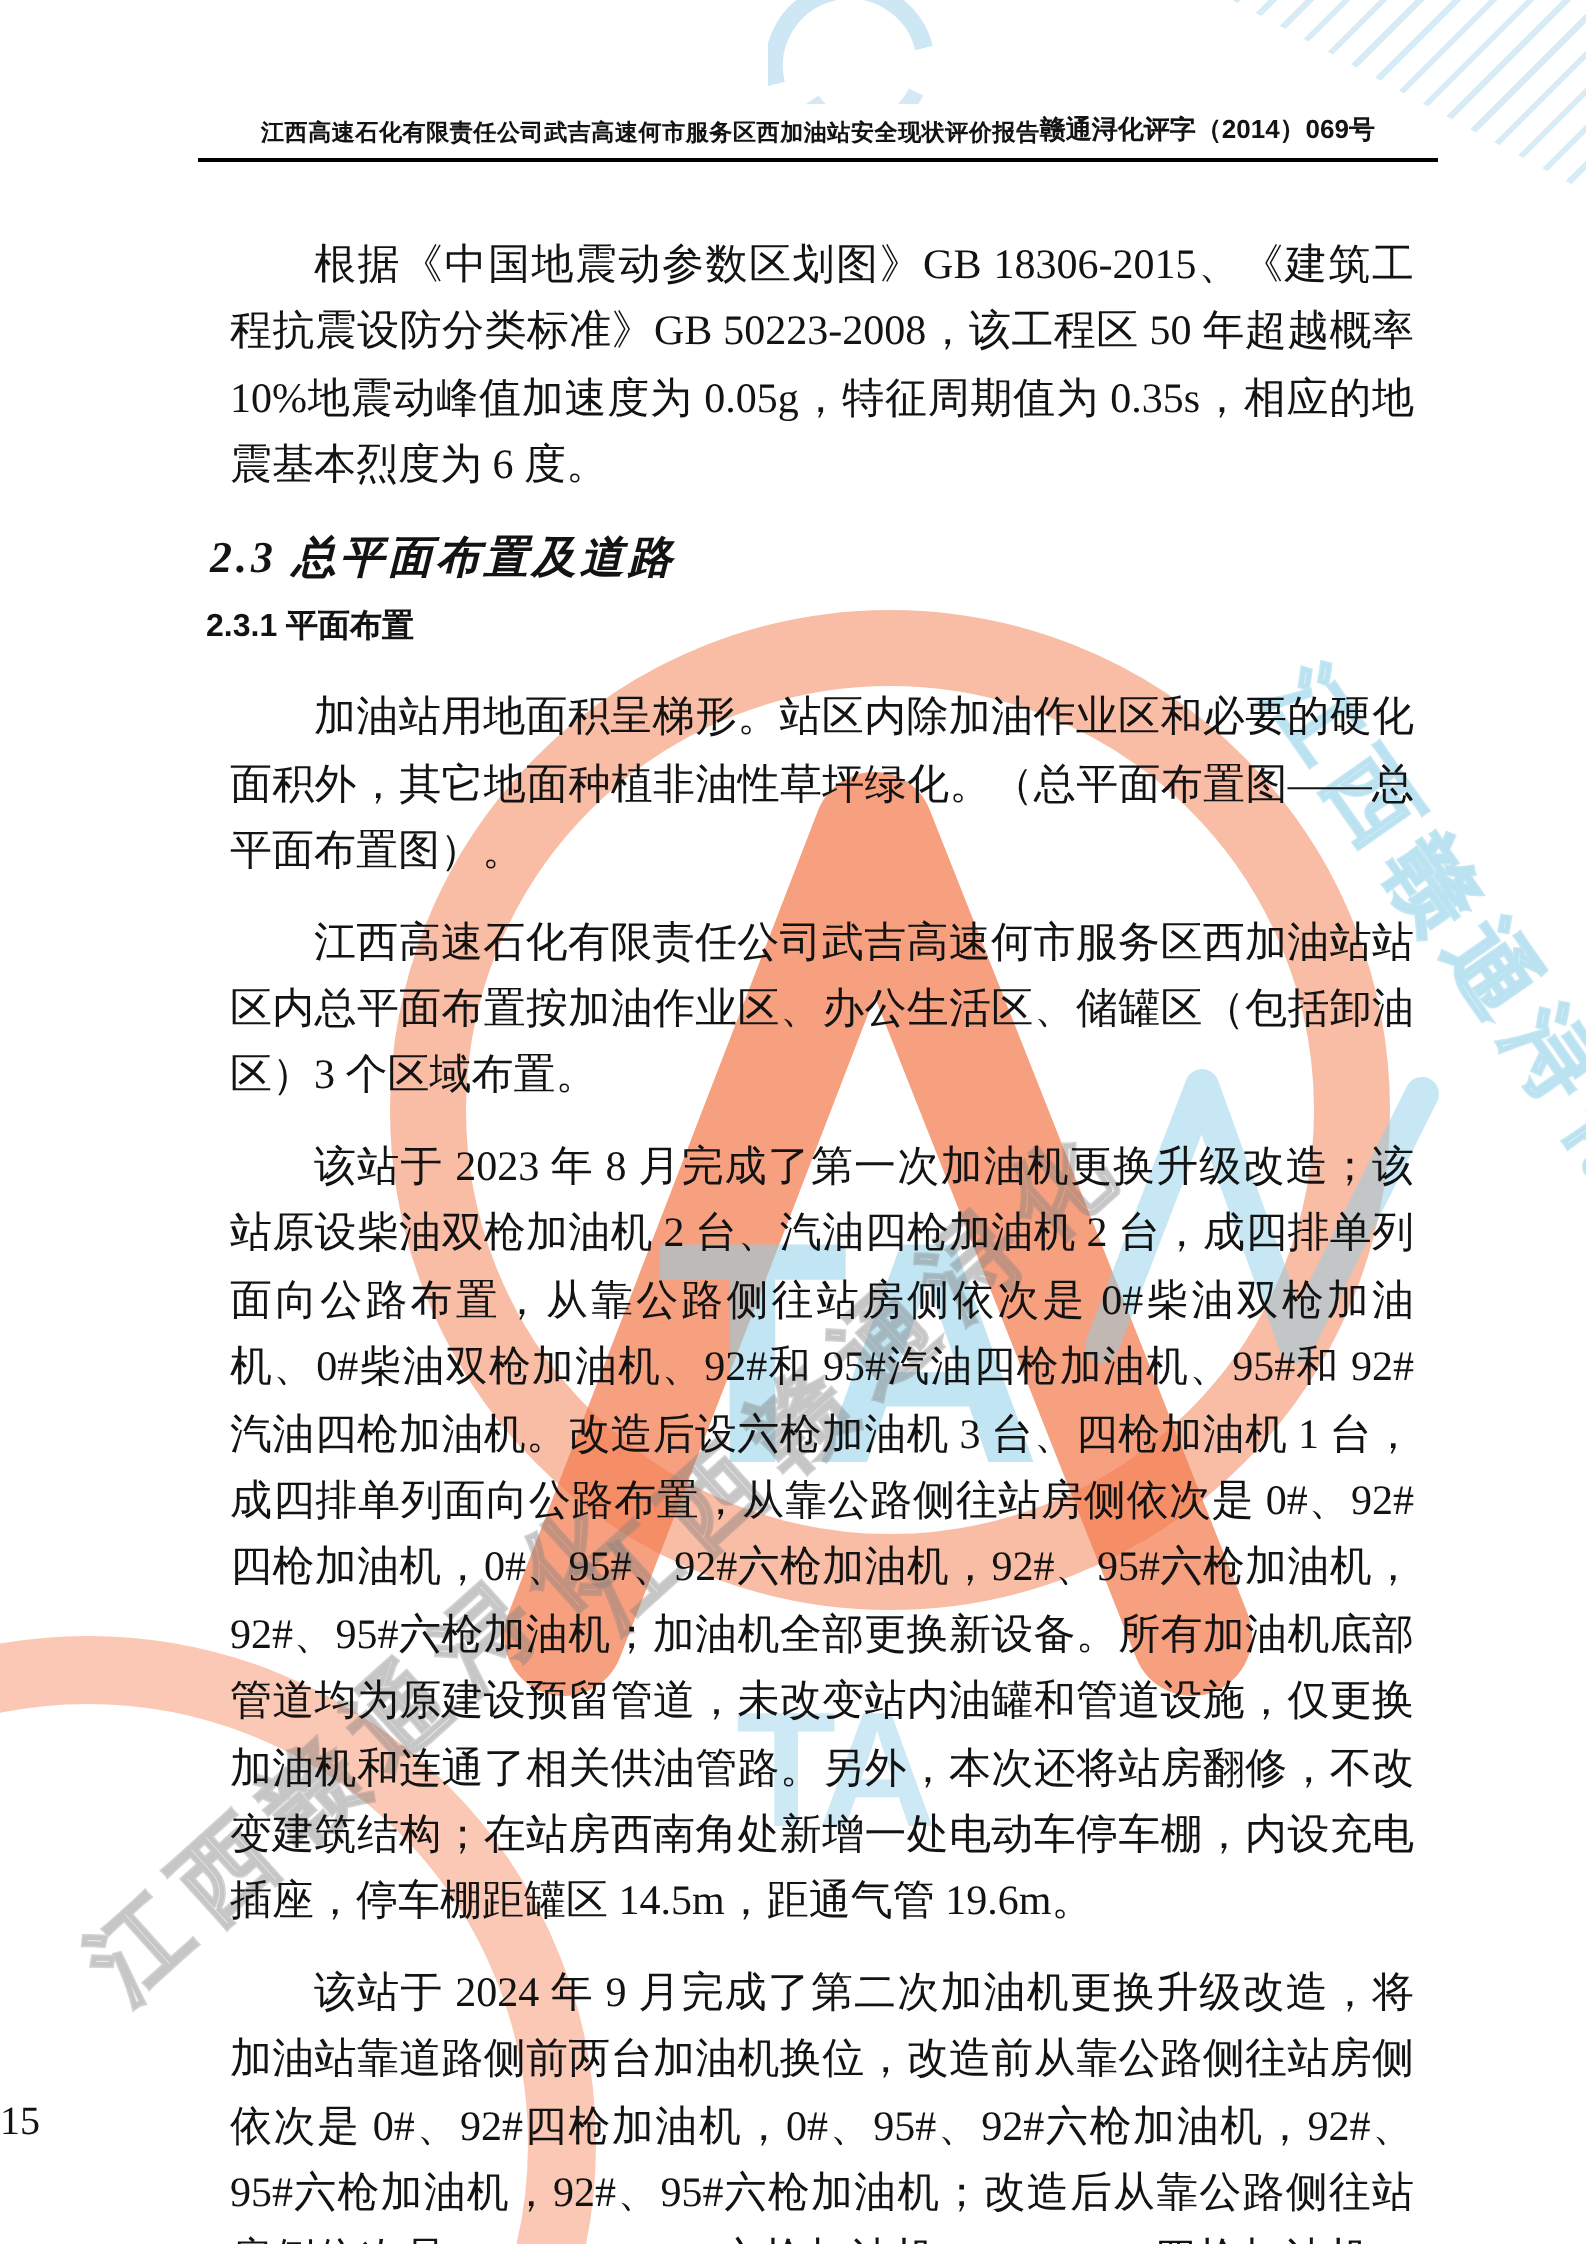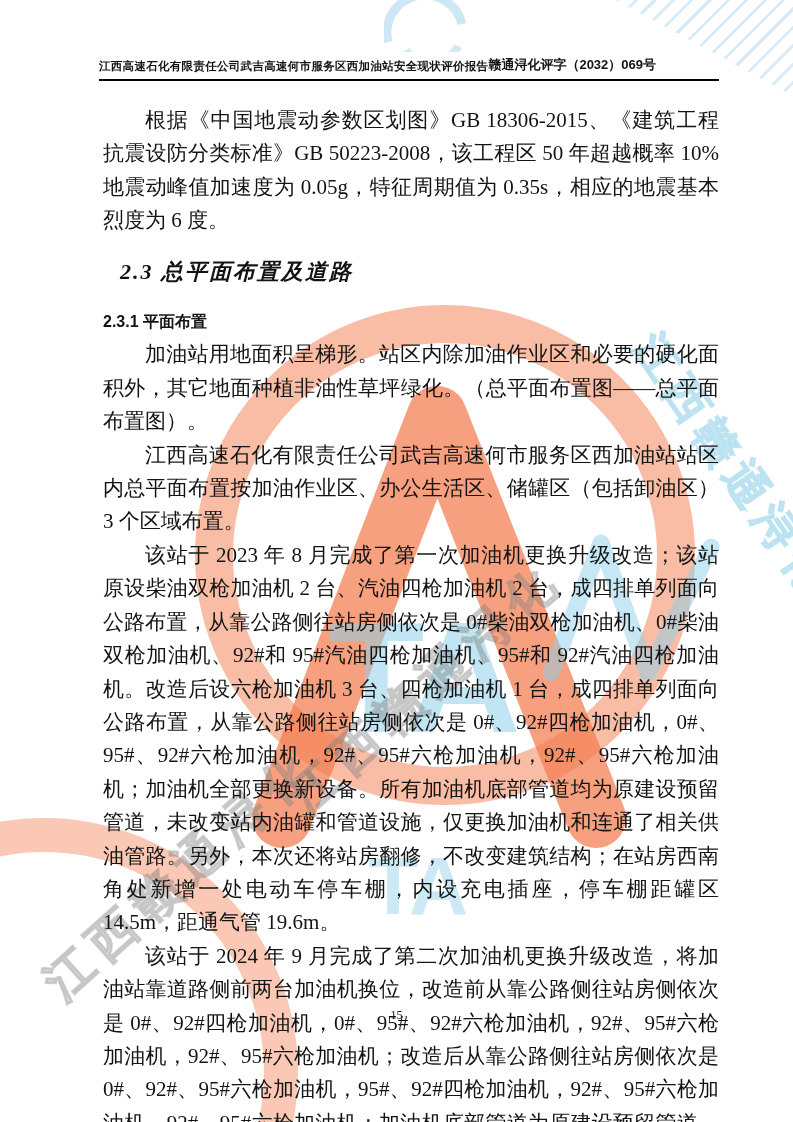--- a/index.html
+++ b/index.html
@@ -55,43 +55,43 @@
     position:absolute; left:616px; top:0; width:177px; height:96px;
     background:repeating-linear-gradient(135deg,
       rgba(150,205,235,0.38) 0px, rgba(150,205,235,0.38) 3px,
       transparent 3px, transparent 13px);
     clip-path:polygon(0 0,100% 0,100% 100%);
   }
   .wm-swirl{position:absolute; left:384px; top:0;}
   
   .hdr{
     position:absolute; left:99px; top:56px; width:620px; z-index:1;
-    display:flex; justify-content:flex-start; align-items:flex-end;
+    display:flex; justify-content:center; align-items:flex-end;
     border-bottom:2px solid #000; padding-bottom:5px;
     font-family:"Liberation Sans","DejaVu Sans",sans-serif;
   }
   .hdr-left{font-size:11.5px; font-weight:600; letter-spacing:0.3px;}
   .hdr-right{font-size:13px; font-weight:700; white-space:nowrap;}
   .content{
     position:absolute; left:103px; top:104px; width:616px; z-index:1;
     font-size:21px; line-height:33.4px; text-align:justify;
     text-justify:inter-ideograph;
   }
-  .content .p{margin:0; text-indent:42px;}
+  .content .p{margin:12px; text-indent:42px;}
   .content .h2{
-    margin:17px; font-size:22px; font-weight:700; font-style:italic;
+    margin:2px; font-size:22px; font-weight:700; font-style:italic;
     letter-spacing:2px; text-indent:0;
   }
   .content .h3{
     margin:0; font-size:16px; font-weight:700; text-indent:0;
     font-family:"Liberation Sans","DejaVu Sans",sans-serif;
   }
   .ftr{
-    position:absolute; left:0; top:1008px; width:100%; z-index:1;
-    text-align:center; font-size:12px;
+    position:absolute; left:0; top:1050px; width:100%; z-index:1;
+    text-align:left; font-size:20px;
   }
 </style>
 </head>
 <body>
 
 <div class="page">
 
   <div class="wm-layer">
     <div class="wm-ring"></div>
     <div class="wm-ring2"></div>
@@ -108,21 +108,21 @@
     <div class="wm-blue-txt">江西赣通浔化</div>
     <div class="wm-stripes"></div>
     <svg class="wm-swirl" width="90" height="52">
       <path d="M4 42 A 38 38 0 0 1 78 24" fill="none" stroke="rgba(130,195,228,0.40)" stroke-width="9"></path>
       <path d="M22 50 A 30 30 0 0 0 74 46" fill="none" stroke="rgba(130,195,228,0.35)" stroke-width="8"></path>
     </svg>
   </div>
 
   <div class="hdr">
     <span class="hdr-left">江西高速石化有限责任公司武吉高速何市服务区西加油站安全现状评价报告</span>
-    <span class="hdr-right">赣通浔化评字（2032）069号</span>
+    <span class="hdr-right">赣通浔化评字（2014）069号</span>
   </div>
 
   <div class="content" id="content">
       <div class="p">根据《中国地震动参数区划图》GB 18306-2015、《建筑工程抗震设防分类标准》GB 50223-2008，该工程区 50 年超越概率 10%地震动峰值加速度为 0.05g，特征周期值为 0.35s，相应的地震基本烈度为 6 度。</div>
       <div class="h2">2.3 总平面布置及道路</div>
       <div class="h3">2.3.1 平面布置</div>
       <div class="p">加油站用地面积呈梯形。站区内除加油作业区和必要的硬化面积外，其它地面种植非油性草坪绿化。（总平面布置图——总平面布置图）。</div>
       <div class="p">江西高速石化有限责任公司武吉高速何市服务区西加油站站区内总平面布置按加油作业区、办公生活区、储罐区（包括卸油区）3 个区域布置。</div>
       <div class="p">该站于 2023 年 8 月完成了第一次加油机更换升级改造；该站原设柴油双枪加油机 2 台、汽油四枪加油机 2 台，成四排单列面向公路布置，从靠公路侧往站房侧依次是 0#柴油双枪加油机、0#柴油双枪加油机、92#和 95#汽油四枪加油机、95#和 92#汽油四枪加油机。改造后设六枪加油机 3 台、四枪加油机 1 台，成四排单列面向公路布置，从靠公路侧往站房侧依次是 0#、92#四枪加油机，0#、95#、92#六枪加油机，92#、95#六枪加油机，92#、95#六枪加油机；加油机全部更换新设备。所有加油机底部管道均为原建设预留管道，未改变站内油罐和管道设施，仅更换加油机和连通了相关供油管路。另外，本次还将站房翻修，不改变建筑结构；在站房西南角处新增一处电动车停车棚，内设充电插座，停车棚距罐区 14.5m，距通气管 19.6m。</div>
       <div class="p">该站于 2024 年 9 月完成了第二次加油机更换升级改造，将加油站靠道路侧前两台加油机换位，改造前从靠公路侧往站房侧依次是 0#、92#四枪加油机，0#、95#、92#六枪加油机，92#、95#六枪加油机，92#、95#六枪加油机；改造后从靠公路侧往站房侧依次是 0#、92#、95#六枪加油机，95#、92#四枪加油机，92#、95#六枪加油机，92#、95#六枪加油机；加油机底部管道为原建设预留管道，未改变站内油罐和管道设施，仅更换加油机和连通/封闭了相关供油管路。</div>

